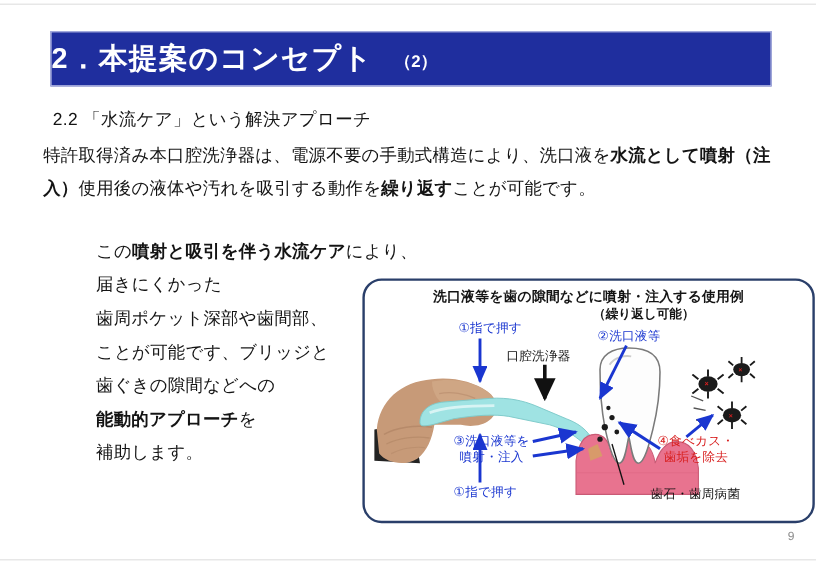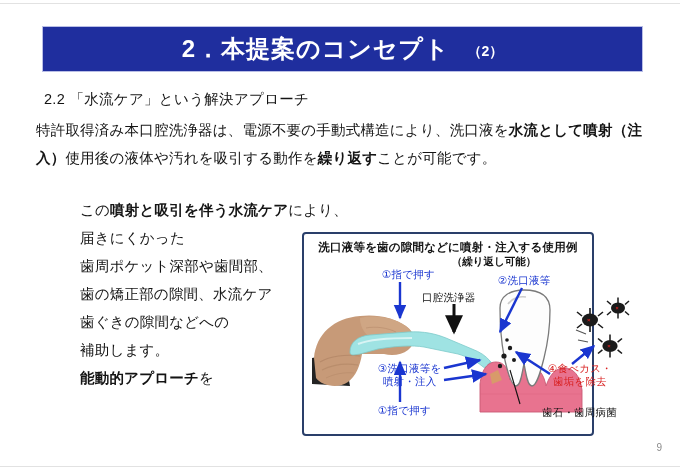--- a/index.html
+++ b/index.html
@@ -37,21 +37,20 @@
     position: absolute;
     left: 42px;
     top: 26px;
     width: 601px;
     height: 46px;
     background: #1f2e9e;
     border: 1px solid #b9bee6;
     box-sizing: border-box;
     display: flex;
     align-items: center;
-    justify-content: center;
   }
   .title-text {
     color: #ffffff;
     font-size: 24px;
     font-weight: bold;
     letter-spacing: 1px;
     white-space: nowrap;
   }
   .title-sub {
     color: #ffffff;
@@ -94,24 +93,24 @@
     letter-spacing: 0.2px;
   }
   .left-col b { font-weight: bold; }
   .left-col .ln { white-space: nowrap; margin-left: 44px; }
 
   
   .figure-panel {
     position: absolute;
     left: 302px;
     top: 232px;
-    width: 292px;
+    width: 377px;
     height: 204px;
     border: 2px solid #2a3f6a;
-    border-radius: 4px;
+    border-radius: 16px;
     box-sizing: border-box;
     background: #ffffff;
   }
   .fig-title {
     position: absolute;
     left: 0;
     top: 6px;
     width: 100%;
     text-align: center;
     font-size: 11.5px;
@@ -183,24 +182,24 @@
   <div class="heading">2.2 「水流ケア」という解決アプローチ</div>
 
   <div class="para">
     <span>特許取得済み本口腔洗浄器は、電源不要の手動式構造により、洗口液を</span><b>水流として噴射（注入）</b><span>使用後の液体や汚れを吸引する動作を</span><b>繰り返す</b><span>ことが可能です。</span>
   </div>
 
   <div class="left-col">
     <div class="ln"><span>この</span><b>噴射と吸引を伴う水流ケア</b><span>により、</span></div>
     <div class="ln">届きにくかった</div>
     <div class="ln">歯周ポケット深部や歯間部、</div>
-    <div class="ln">歯の矯正部の隙間、水流ケア</div>
+    <div class="ln">ことが可能です、ブリッジと</div>
     <div class="ln">歯ぐきの隙間などへの</div>
+    <div class="ln"><b>能動的アプローチ</b><span>を</span></div>
     <div class="ln">補助します。</div>
-    <div class="ln"><b>能動的アプローチ</b><span>を</span></div>
   </div>
 
   <div class="figure-panel">
 
     <div class="fig-title">洗口液等を歯の隙間などに噴射・注入する使用例</div>
     <div class="fig-subtitle">（繰り返し可能）</div>
 
     <svg class="fig-canvas" viewBox="0 0 340 204">
 
       <defs>

